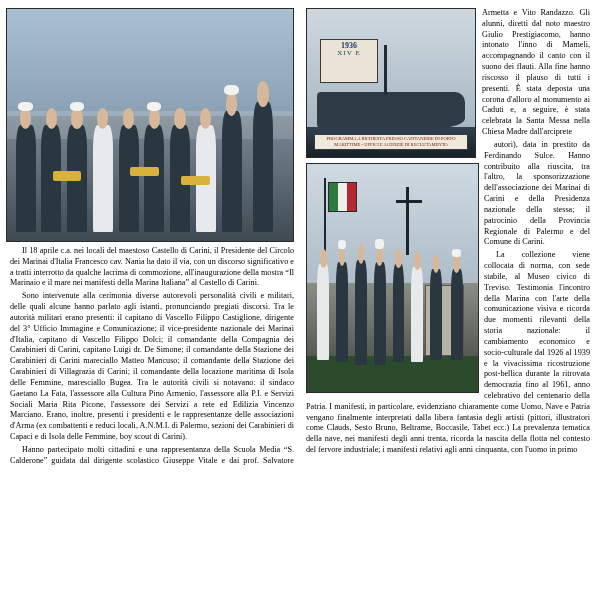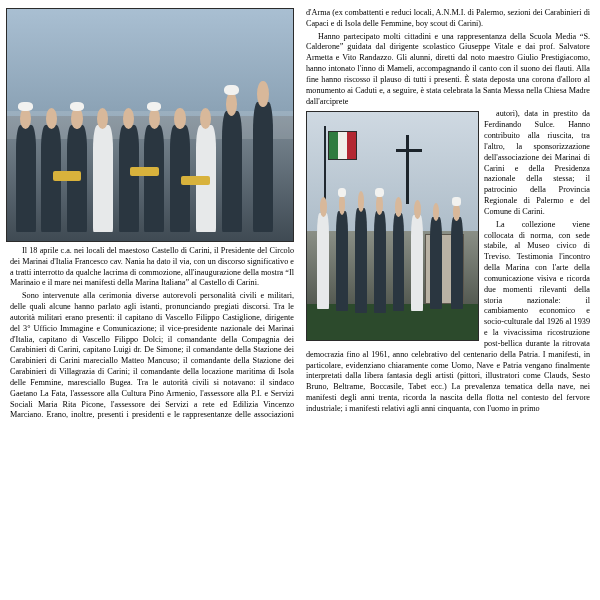--- a/index.html
+++ b/index.html
@@ -242,20 +242,32 @@
       <div class="figure cap" style="left:75%;height:52%"></div>
       <div class="figure" style="left:86%;height:56%"></div>
       <div class="instr" style="left:16%;bottom:26%"></div>
       <div class="instr" style="left:43%;bottom:28%"></div>
       <div class="instr" style="left:61%;bottom:24%"></div>
     </div>
 
     <p>Il 18 aprile c.a. nei locali del maestoso Castello di Carini, il Presidente del Circolo dei Marinai d'Italia Francesco cav. Nania ha dato il via, con un discorso significativo e a tratti interrotto da qualche lacrima di commozione, all'inaugurazione della mostra “Il Marinaio e il mare nei manifesti della Marina Italiana” al Castello di Carini.</p>
     <p>Sono intervenute alla cerimonia diverse autorevoli personalità civili e militari, delle quali alcune hanno parlato agli istanti, pronunciando pregiati discorsi. Tra le autorità militari erano presenti: il capitano di Vascello Filippo Castiglione, dirigente del 3° Ufficio Immagine e Comunicazione; il vice-presidente nazionale dei Marinai d'Italia, capitano di Vascello Filippo Dolci; il comandante della Compagnia dei Carabinieri di Carini, capitano Luigi dr. De Simone; il comandante della Stazione dei Carabinieri di Carini mareciallo Matteo Mancuso; il comandante della Stazione dei Carabinieri di Villagrazia di Carini; il comandante della locazione maritima di Isola delle Femmine, maresciallo Bugea. Tra le autorità civili si notavano: il sindaco Gaetano La Fata, l'assessore alla Cultura Pino Armenio, l'assessore alla P.I. e Servizi Sociali Maria Rita Picone, l'assessore dei Servizi a rete ed Edilizia Vincenzo Marciano. Erano, inoltre, presenti i presidenti e le rappresentanze delle associazioni d'Arma (ex combattenti e reduci locali, A.N.M.I. di Palermo, sezioni dei Carabinieri di Capaci e di Isola delle Femmine, boy scout di Carini).</p>
 
+    <div class="photo photo-mid">
+      <div class="sky" style="height:100%;background:linear-gradient(#cfd8df,#9fb0bd)"></div>
+      <div class="ship-sea"></div>
+      <div class="ship-hull"></div>
+      <div class="ship-mast"></div>
+      <div class="plaque">
+        <div class="yr">1936</div>
+        <div class="rom">XIV E</div>
+      </div>
+      <div class="caption-strip">PROGRAMMA A RICHIESTA PRESSO CAPITANERIE DI PORTO
+MARITTIME - UFFICI E AGENZIE DI RECLUTAMENTO</div>
+    </div>
 
     <p>Hanno partecipato molti cittadini e una rappresentanza della Scuola Media “S. Calderone” guidata dal dirigente scolastico Giuseppe Vitale e dai prof. Salvatore Armetta e Vito Randazzo. Gli alunni, diretti dal noto maestro Giulio Prestigiacomo, hanno intonato l'inno di Mameli, accompagnando il canto con il suono dei flauti. Alla fine hanno riscosso il plauso di tutti i presenti. È stata deposta una corona d'alloro al monumento ai Caduti e, a seguire, è stata celebrata la Santa Messa nella Chiesa Madre dall'arciprete</p>
 
     <div class="photo photo-bot">
       <div class="sky" style="height:52%;background:linear-gradient(#cfd9e2,#aebdc9)"></div>
       <div class="ground" style="height:48%;background:linear-gradient(#8a8f86,#3a4038)"></div>
       <div class="hedge"></div>
       <div class="flagpole"></div>
       <div class="flag"></div>
       <div class="cross-v"></div>

